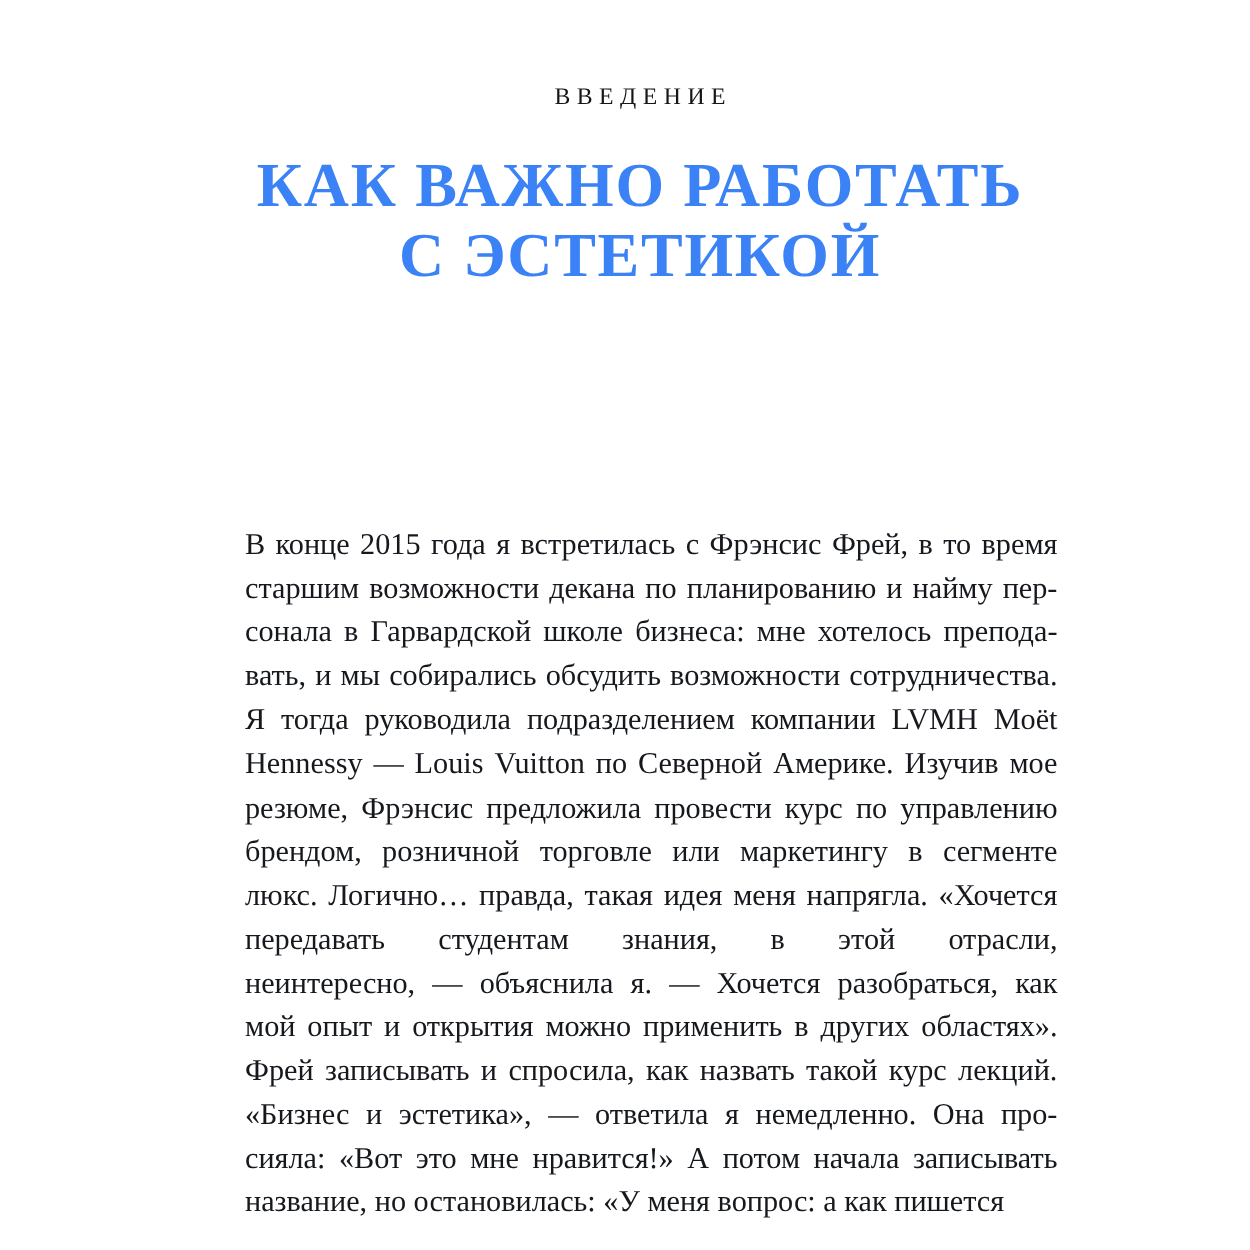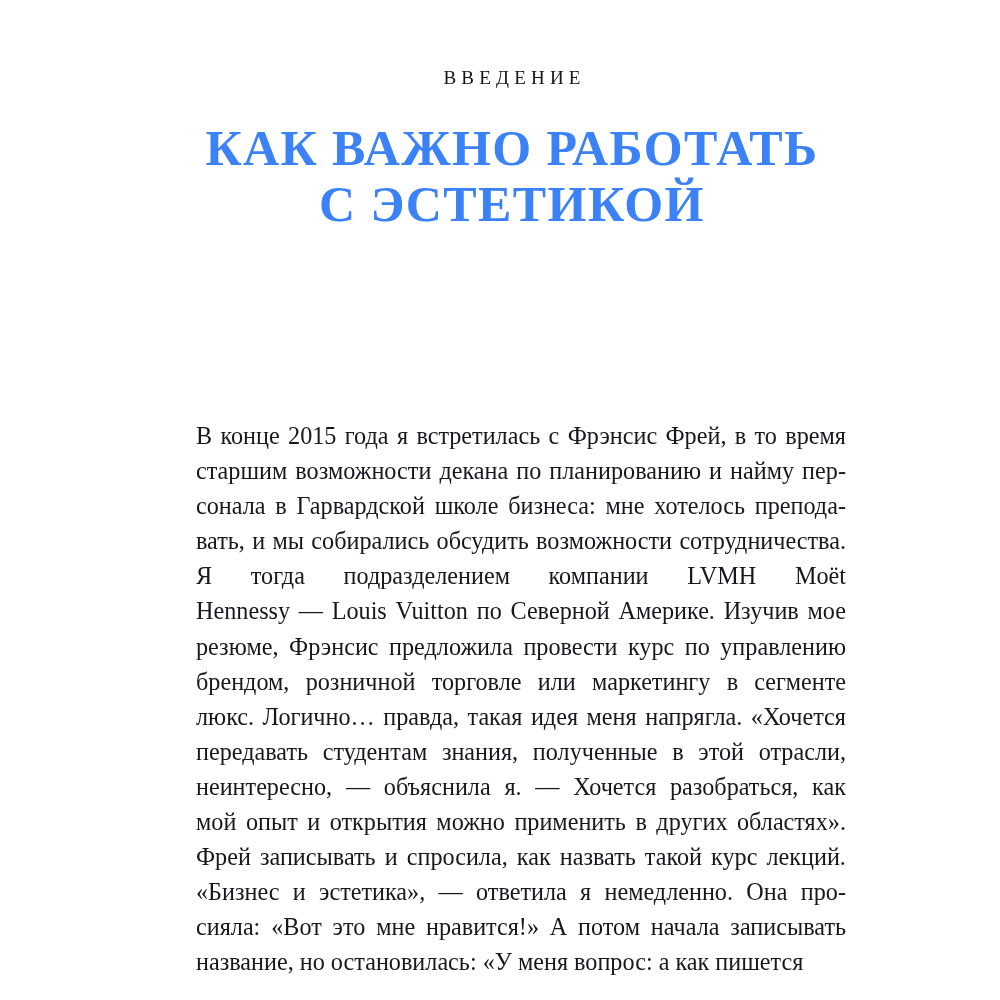--- a/index.html
+++ b/index.html
@@ -107,26 +107,26 @@
       <span class="tline tline-2">С ЭСТЕТИКОЙ</span>
     </h1>
   </div>
 
   <div class="body-column">
     <div class="body-paragraph" id="body-paragraph">
         <div class="pline-justified"><span>В</span><span>конце</span><span>2015</span><span>года</span><span>я</span><span>встретилась</span><span>с</span><span>Фрэнсис</span><span>Фрей,</span><span>в</span><span>то</span><span>время</span></div>
         <div class="pline-justified"><span>старшим</span><span>возможности</span><span>декана</span><span>по</span><span>планированию</span><span>и</span><span>найму</span><span>пер-</span></div>
         <div class="pline-justified"><span>сонала</span><span>в</span><span>Гарвардской</span><span>школе</span><span>бизнеса:</span><span>мне</span><span>хотелось</span><span>препода-</span></div>
         <div class="pline-justified"><span>вать,</span><span>и</span><span>мы</span><span>собирались</span><span>обсудить</span><span>возможности</span><span>сотрудничества.</span></div>
-        <div class="pline-justified"><span>Я</span><span>тогда</span><span>подразделением</span><span>компании</span><span>LVMH</span><span>Moët</span></div>
+        <div class="pline-justified"><span>Я</span><span>тогда</span><span>руководила</span><span>подразделением</span><span>компании</span><span>LVMH</span><span>Moët</span></div>
         <div class="pline-justified"><span>Hennessy</span><span>—</span><span>Louis</span><span>Vuitton</span><span>по</span><span>Северной</span><span>Америке.</span><span>Изучив</span><span>мое</span></div>
         <div class="pline-justified"><span>резюме,</span><span>Фрэнсис</span><span>предложила</span><span>провести</span><span>курс</span><span>по</span><span>управлению</span></div>
         <div class="pline-justified"><span>брендом,</span><span>розничной</span><span>торговле</span><span>или</span><span>маркетингу</span><span>в</span><span>сегменте</span></div>
         <div class="pline-justified"><span>люкс.</span><span>Логично…</span><span>правда,</span><span>такая</span><span>идея</span><span>меня</span><span>напрягла.</span><span>«Хочется</span></div>
-        <div class="pline-justified"><span>передавать</span><span>студентам</span><span>знания,</span><span>полученные</span><span>в</span><span>этой</span><span>отрасли,</span></div>
+        <div class="pline-justified"><span>передавать</span><span>студентам</span><span>знания,</span><span>в</span><span>этой</span><span>отрасли,</span></div>
         <div class="pline-justified"><span>неинтересно,</span><span>—</span><span>объяснила</span><span>я.</span><span>—</span><span>Хочется</span><span>разобраться,</span><span>как</span></div>
         <div class="pline-justified"><span>мой</span><span>опыт</span><span>и</span><span>открытия</span><span>можно</span><span>применить</span><span>в</span><span>других</span><span>областях».</span></div>
         <div class="pline-justified"><span>Фрей</span><span>записывать</span><span>и</span><span>спросила,</span><span>как</span><span>назвать</span><span>такой</span><span>курс</span><span>лекций.</span></div>
         <div class="pline-justified"><span>«Бизнес</span><span>и</span><span>эстетика»,</span><span>—</span><span>ответила</span><span>я</span><span>немедленно.</span><span>Она</span><span>про-</span></div>
         <div class="pline-justified"><span>сияла:</span><span>«Вот</span><span>это</span><span>мне</span><span>нравится!»</span><span>А</span><span>потом</span><span>начала</span><span>записывать</span></div>
         <div class="pline-last">название, но остановилась: «У меня вопрос: а как пишется</div>
       </div>
   </div>
 
 </div>

